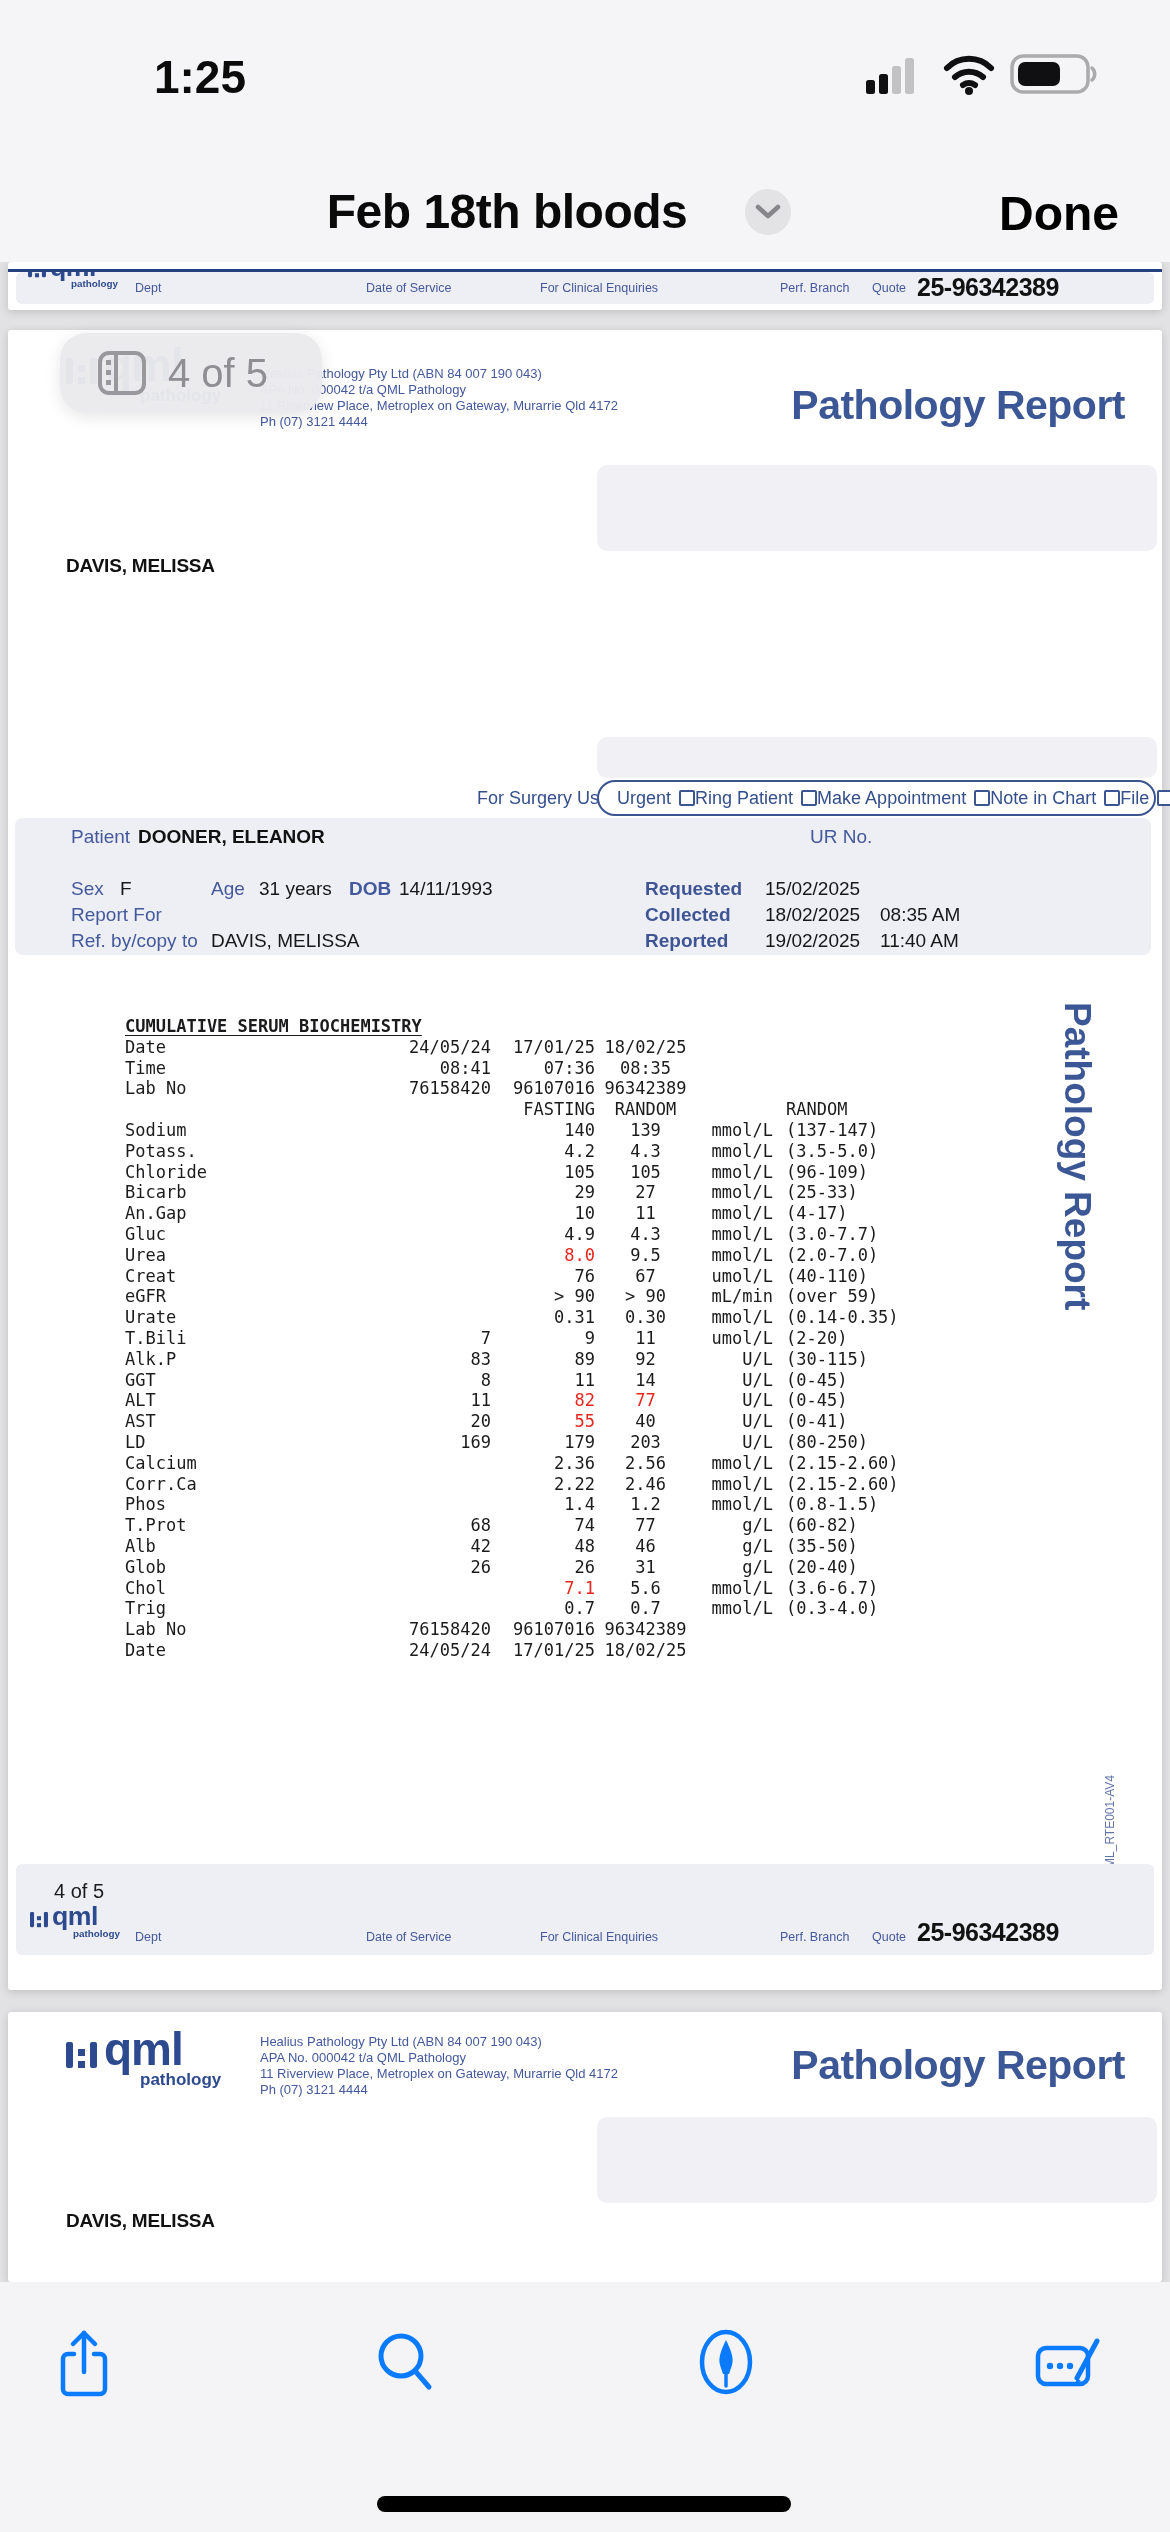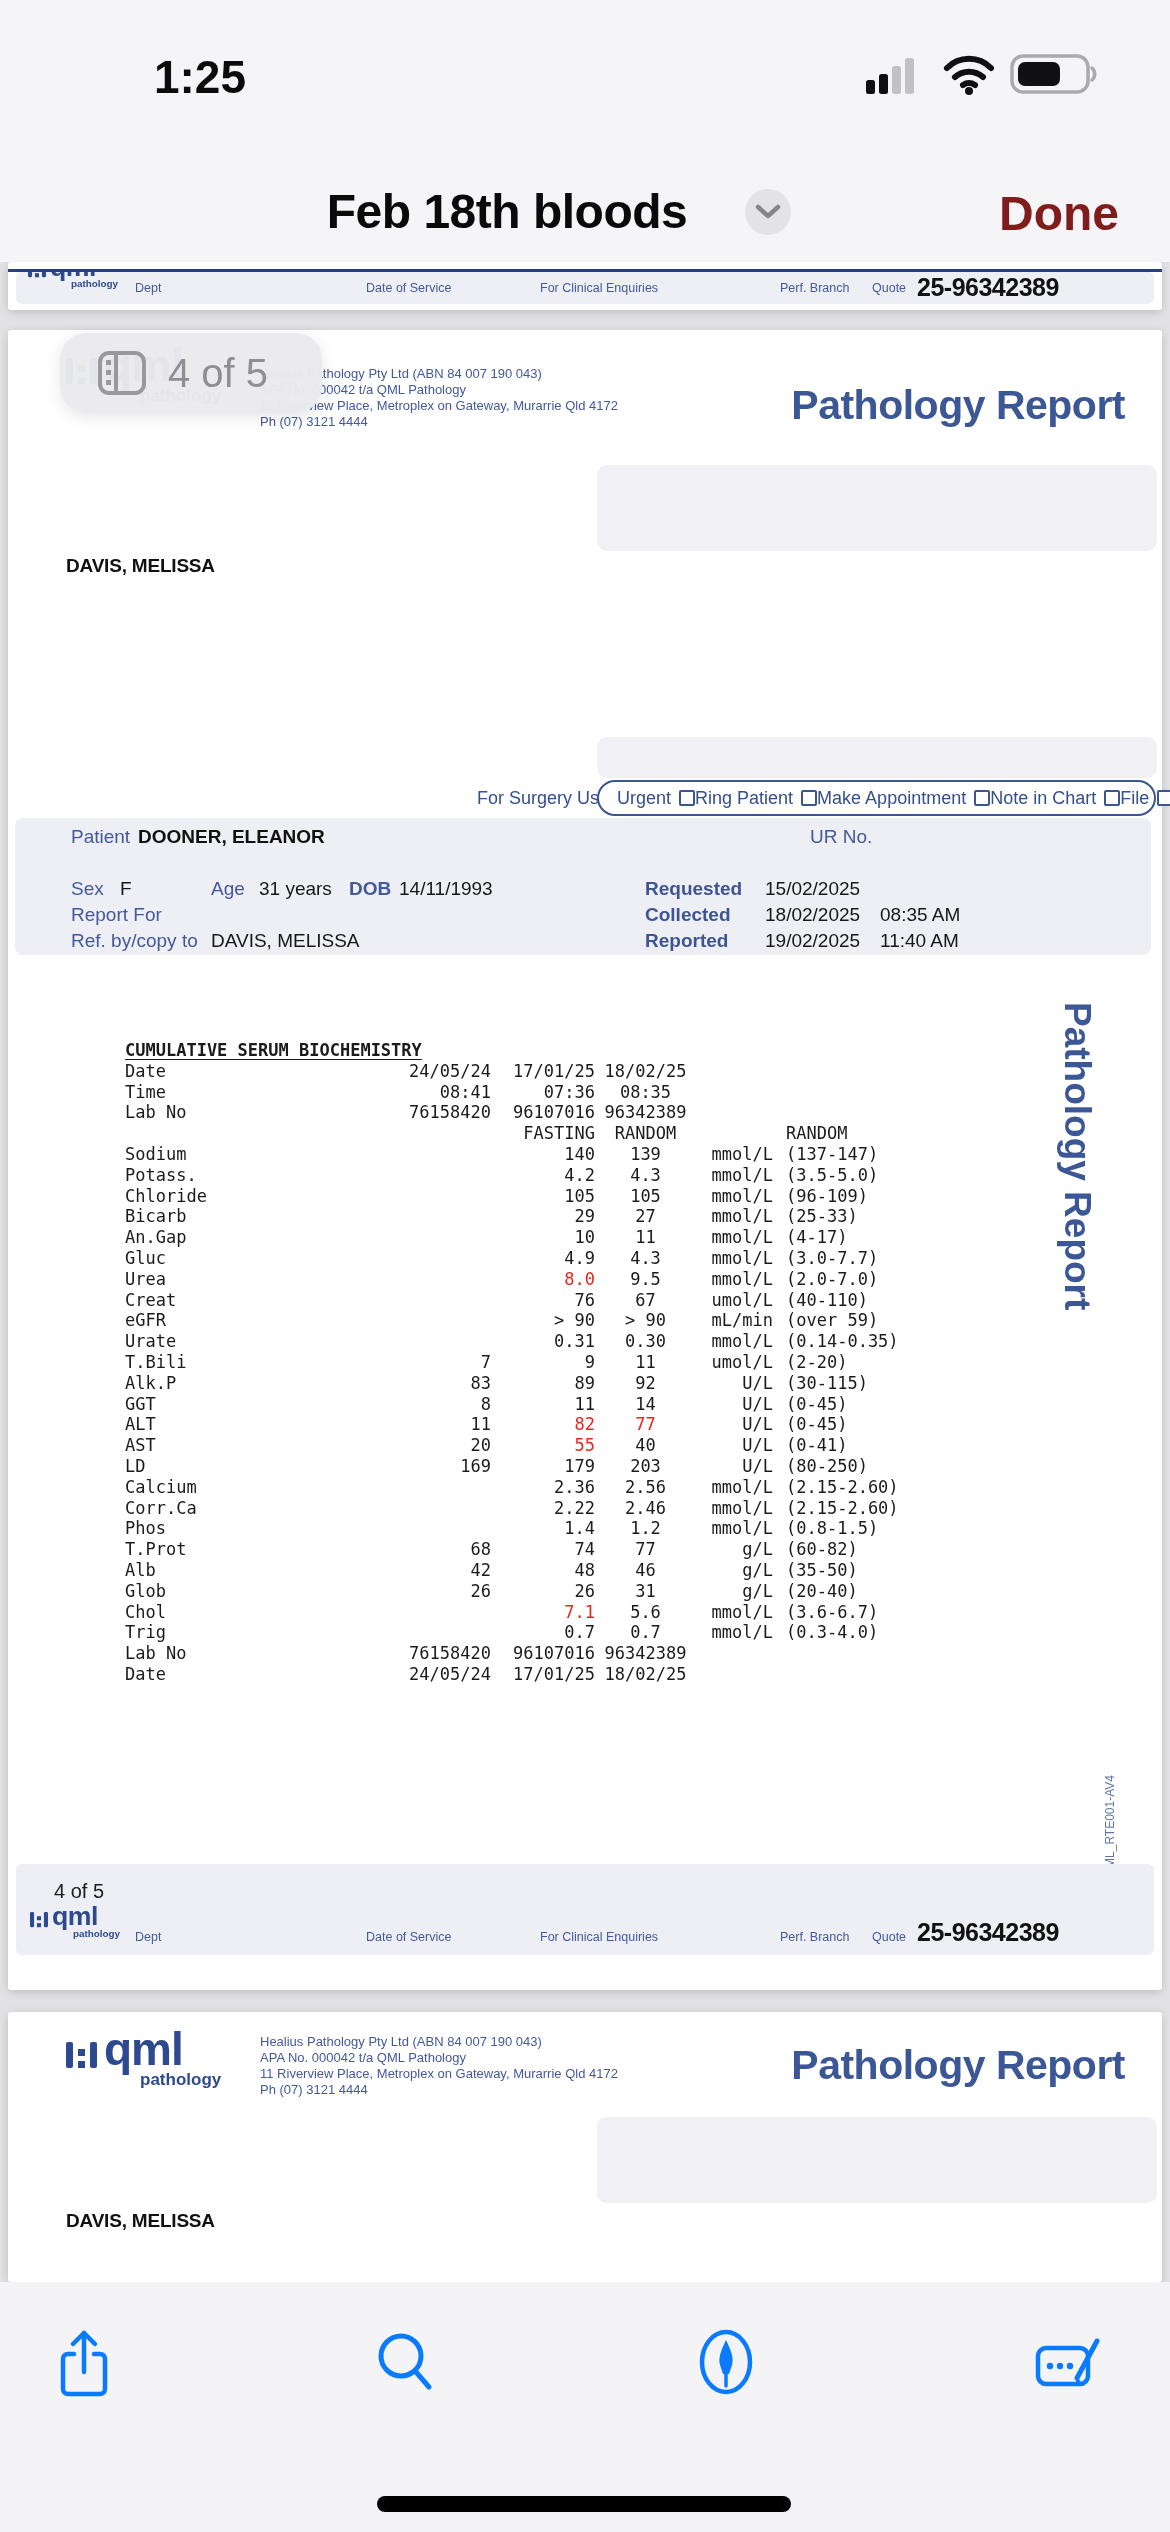--- a/index.html
+++ b/index.html
@@ -9,21 +9,21 @@
 
   
   .chrome-top { position:absolute; left:0; top:0; width:1170px; height:262px; background:#f5f5f7; z-index:30;padding-left:16px; }
   .sb-time { position:absolute; left:140px; top:50px; width:120px; text-align:center;
              font-size:46px; font-weight:700; color:#0b0b0c; }
   .sb-icons { position:absolute; right:70px; top:52px; display:flex; gap:14px; align-items:center; }
   .nav-title { position:absolute; left:237px; top:184px; width:540px; text-align:center;
                font-size:48px; font-weight:700; color:#0a0a0a; letter-spacing:-0.5px; }
   .nav-chevron { position:absolute; left:745px; top:189px; width:46px; height:46px; border-radius:50%;
                  background:#e3e3e6; display:flex; align-items:center; justify-content:center; }
-  .nav-done { position:absolute; right:51px; top:186px; font-size:48px; font-weight:600; color:#7f1d1d; }
+  .nav-done { position:absolute; right:51px; top:186px; font-size:48px; font-weight:600; color:#000000; }
 
   .chrome-bottom { position:absolute; left:0; top:2282px; width:1170px; height:250px; background:#f4f4f6; z-index:30; }
   .tb-icon { position:absolute; top:2326px; z-index:31; }
   .home-bar { position:absolute; left:377px; top:2496px; width:414px; height:16px; border-radius:9px;
               background:#000; z-index:32; }
 
   
   .page { position:absolute; left:8px; width:1154px; background:#fff; border-radius:3px;
           box-shadow:0 2px 8px rgba(0,0,0,.16);padding-left:11px; }
   .page3 { top:262px; height:48px; z-index:5; }
@@ -70,21 +70,21 @@
                    background:#edeff4; border-radius:8px; font-size:19px; }
   .p-row { position:absolute; left:0; right:0; height:24px; }
   .p-row span { position:absolute; white-space:nowrap; }
   .plabel { color:#44599c; }
   .pval { color:#17171a; }
   .pbold { color:#111; font-weight:700; }
   .rlabel { color:#3e5493; font-weight:700; }
 
   
   .bio { position:absolute; left:117px; top:686px; font-family:"DejaVu Sans Mono", monospace;
-         font-size:17px; line-height:20.8px; color:#1b1b1d;margin-top:24px; }
+         font-size:17px; line-height:20.8px; color:#1b1b1d; }
   .bio-title { font-weight:700; text-decoration:underline; text-underline-offset:3px; }
   .bio-row { display:flex; white-space:pre; }
   .bio-row .c-label { width:240px; }
   .bio-row .c1 { width:126px; text-align:right; }
   .bio-row .c2 { width:104px; text-align:right; }
   .bio-row .c3 { width:101px; text-align:center; }
   .bio-row .c-unit { width:77px; text-align:right; }
   .bio-row .c-range { padding-left:13px; }
   .red { color:#e8261f; }
 

